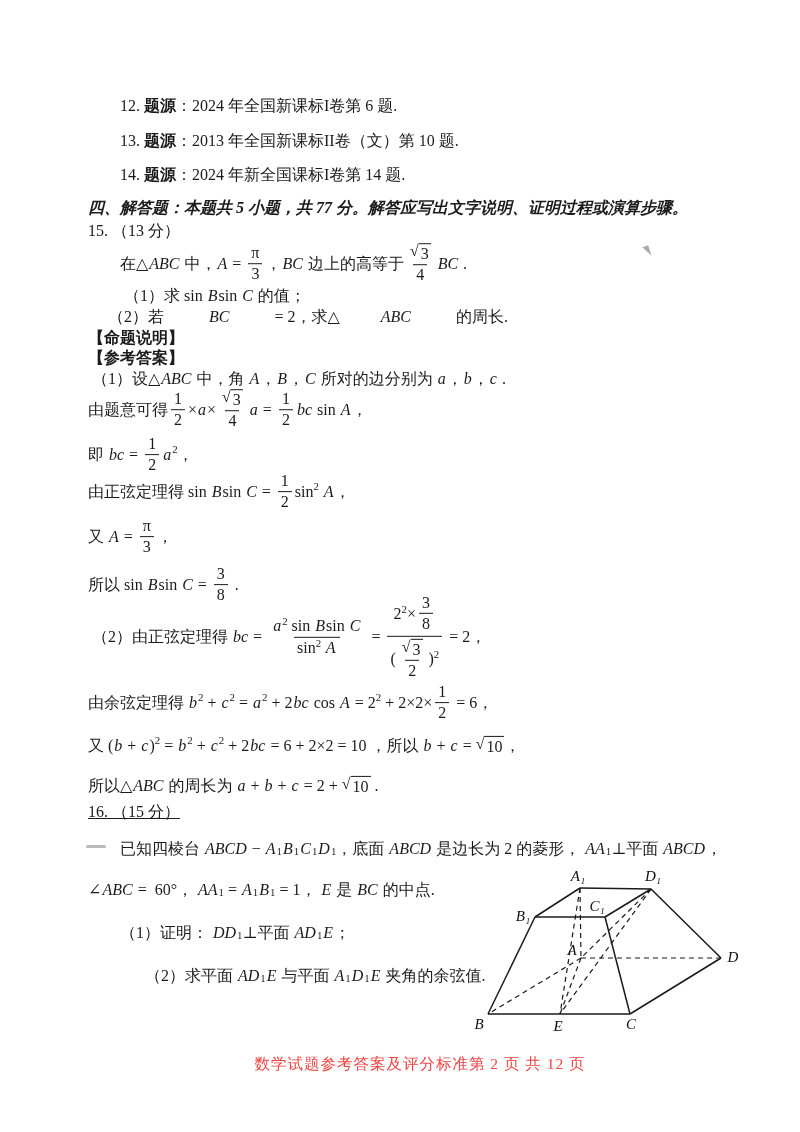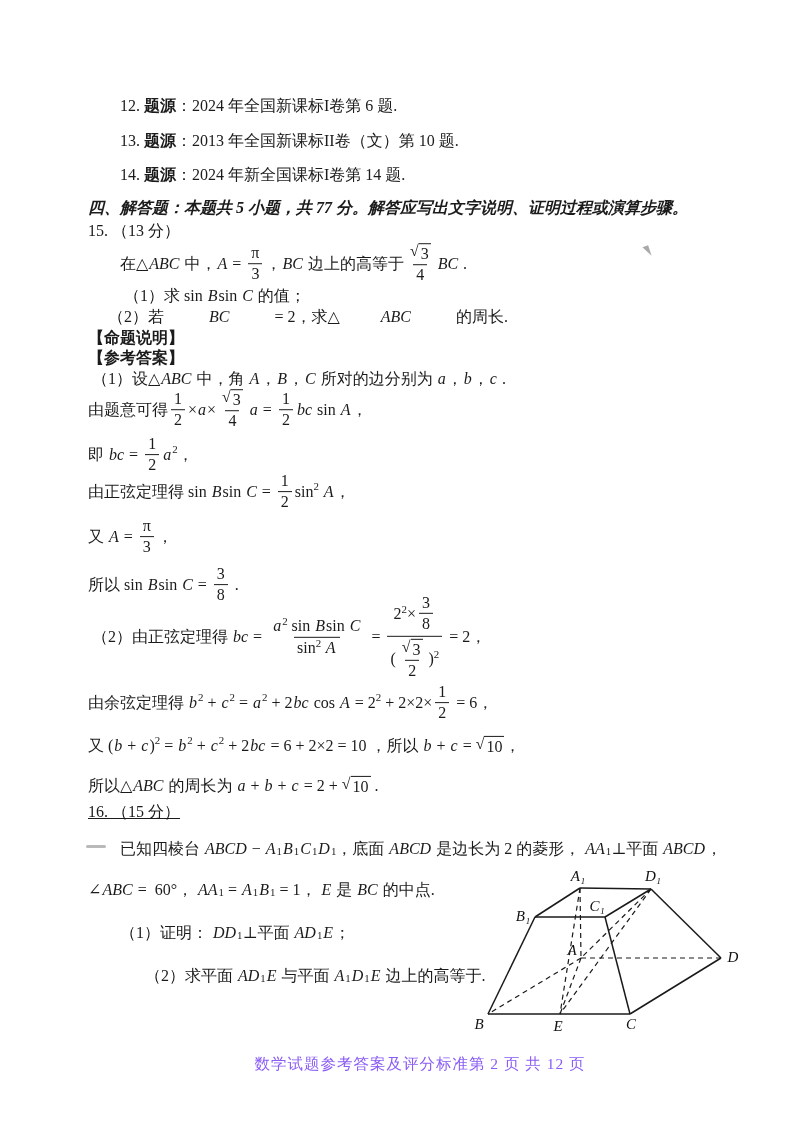--- a/index.html
+++ b/index.html
@@ -18,21 +18,21 @@
   .sup{font-size:.68em;transform:translateY(-.45em);}
   .sub{font-size:.68em;transform:translateY(.3em);}
   .frac{display:inline-flex;flex-direction:column;align-items:center;margin:0 3px;line-height:1.15;}
   .frac .num,.frac .den{display:inline-flex;align-items:center;justify-content:center;padding:1px 3px;}
   .frac .den{border-top:1.3px solid #1b1b1b;}
   .sqrt{display:inline-flex;align-items:flex-start;}
   .sqrt .rad{line-height:1.05;}
   .sqrt .body{border-top:1.3px solid #1b1b1b;padding:0 2px;line-height:1.2;display:inline-flex;align-items:center;}
   .footer{
     position:absolute;transform:translate(-50%,-50%);white-space:pre;
-    font-size:15.5px;letter-spacing:1px;color:#8b5cf6;
+    font-size:15.5px;letter-spacing:1px;color:#ef4444;
   }
   .diagram{position:absolute;left:445px;top:858px;}
   .diagram line{stroke:#1a1a1a;}
   .diagram .solid{stroke-width:1.5;}
   .diagram .dashed{stroke-width:1.2;stroke-dasharray:5 4;}
   .diagram text{font-style:italic;font-size:15px;fill:#111;font-family:"Liberation Serif","DejaVu Serif",serif;}
   .dash-artifact{position:absolute;left:86px;top:845px;width:20px;height:3px;background:#a8a8a8;border-radius:2px;opacity:.8;}
   .cursor-artifact{position:absolute;left:644px;top:246px;width:0;height:0;
     border-left:6px solid transparent;border-top:11px solid #9a9a9a;transform:rotate(-18deg);opacity:.85;}
 </style>
@@ -59,21 +59,21 @@
       <div class="line" style="left: 88px; top: 537px;"><span class="tx">又 </span><span class="it">A</span><span class="tx"> = </span><span class="frac"><span class="num"><span class="tx">π</span></span><span class="den"><span class="tx">3</span></span></span><span class="tx">，</span></div>
       <div class="line" style="left: 88px; top: 578px; margin-top: 7px;"><span class="tx">所以 sin </span><span class="it">B</span><span class="tx">sin </span><span class="it">C</span><span class="tx"> = </span><span class="frac"><span class="num"><span class="tx">3</span></span><span class="den"><span class="tx">8</span></span></span><span class="tx"> .</span></div>
       <div class="line" style="left: 92px; top: 637px;"><span class="tx">（2）由正弦定理得 </span><span class="it">bc</span><span class="tx"> = </span><span class="frac"><span class="num"><span class="it">a</span><span class="sup">2</span><span class="tx"> sin </span><span class="it">B</span><span class="tx">sin </span><span class="it">C</span></span><span class="den"><span class="tx">sin</span><span class="sup">2</span><span class="it"> A</span></span></span><span class="tx"> = </span><span class="frac"><span class="num"><span class="tx">2</span><span class="sup">2</span><span class="tx">×</span><span class="frac"><span class="num"><span class="tx">3</span></span><span class="den"><span class="tx">8</span></span></span></span><span class="den"><span class="tx">(</span><span class="frac"><span class="num"><span class="sqrt"><span class="rad">√</span><span class="body"><span class="tx">3</span></span></span></span><span class="den"><span class="tx">2</span></span></span><span class="tx">)</span><span class="sup">2</span></span></span><span class="tx"> = 2，</span></div>
       <div class="line" style="left: 88px; top: 703px;"><span class="tx">由余弦定理得 </span><span class="it">b</span><span class="sup">2</span><span class="tx"> + </span><span class="it">c</span><span class="sup">2</span><span class="tx"> = </span><span class="it">a</span><span class="sup">2</span><span class="tx"> + 2</span><span class="it">bc</span><span class="tx"> cos </span><span class="it">A</span><span class="tx"> = 2</span><span class="sup">2</span><span class="tx"> + 2×2×</span><span class="frac"><span class="num"><span class="tx">1</span></span><span class="den"><span class="tx">2</span></span></span><span class="tx"> = 6，</span></div>
       <div class="line" style="left: 88px; top: 746px;"><span class="tx">又 (</span><span class="it">b</span><span class="tx"> + </span><span class="it">c</span><span class="tx">)</span><span class="sup">2</span><span class="tx"> = </span><span class="it">b</span><span class="sup">2</span><span class="tx"> + </span><span class="it">c</span><span class="sup">2</span><span class="tx"> + 2</span><span class="it">bc</span><span class="tx"> = 6 + 2×2 = 10 ，所以 </span><span class="it">b</span><span class="tx"> + </span><span class="it">c</span><span class="tx"> = </span><span class="sqrt"><span class="rad">√</span><span class="body"><span class="tx">10</span></span></span><span class="tx">，</span></div>
       <div class="line" style="left: 88px; top: 786px;"><span class="tx">所以△</span><span class="it">ABC</span><span class="tx"> 的周长为 </span><span class="it">a</span><span class="tx"> + </span><span class="it">b</span><span class="tx"> + </span><span class="it">c</span><span class="tx"> = 2 + </span><span class="sqrt"><span class="rad">√</span><span class="body"><span class="tx">10</span></span></span><span class="tx"> .</span></div>
       <div class="line" style="left: 88px; top: 812px; text-decoration: underline;"><span class="tx">16. （15 分）</span></div>
       <div class="line" style="left: 120px; top: 849px;"><span class="tx">已知四棱台 </span><span class="it">ABCD</span><span class="tx"> − </span><span class="it">A</span><span class="sub">1</span><span class="it">B</span><span class="sub">1</span><span class="it">C</span><span class="sub">1</span><span class="it">D</span><span class="sub">1</span><span class="tx">，底面 </span><span class="it">ABCD</span><span class="tx"> 是边长为 2 的菱形， </span><span class="it">AA</span><span class="sub">1</span><span class="tx">⊥平面 </span><span class="it">ABCD</span><span class="tx">，</span></div>
       <div class="line" style="left: 88px; top: 890px;"><span class="tx">∠</span><span class="it">ABC</span><span class="tx"> =  60°， </span><span class="it">AA</span><span class="sub">1</span><span class="tx"> = </span><span class="it">A</span><span class="sub">1</span><span class="it">B</span><span class="sub">1</span><span class="tx"> = 1， </span><span class="it">E</span><span class="tx"> 是 </span><span class="it">BC</span><span class="tx"> 的中点.</span></div>
       <div class="line" style="left: 120px; top: 933px; text-align: right;"><span class="tx">（1）证明： </span><span class="it">DD</span><span class="sub">1</span><span class="tx">⊥平面 </span><span class="it">AD</span><span class="sub">1</span><span class="it">E</span><span class="tx">；</span></div>
-      <div class="line" style="left: 120px; top: 976px; margin-left: 25px;"><span class="tx">（2）求平面 </span><span class="it">AD</span><span class="sub">1</span><span class="it">E</span><span class="tx"> 与平面 </span><span class="it">A</span><span class="sub">1</span><span class="it">D</span><span class="sub">1</span><span class="it">E</span><span class="tx"> 边上的高等于.</span></div>
+      <div class="line" style="left: 120px; top: 976px; margin-left: 25px;"><span class="tx">（2）求平面 </span><span class="it">AD</span><span class="sub">1</span><span class="it">E</span><span class="tx"> 与平面 </span><span class="it">A</span><span class="sub">1</span><span class="it">D</span><span class="sub">1</span><span class="it">E</span><span class="tx"> 夹角的余弦值.</span></div>
     </div>
 
   <svg class="diagram" width="330" height="185" viewBox="0 0 330 185">
 
     <line class="solid" x1="43" y1="156" x2="90" y2="59"></line>
     <line class="solid" x1="90" y1="59" x2="135" y2="30"></line>
     <line class="solid" x1="135" y1="30" x2="206" y2="31"></line>
     <line class="solid" x1="90" y1="59" x2="160" y2="59"></line>
     <line class="solid" x1="160" y1="59" x2="206" y2="31"></line>
     <line class="solid" x1="160" y1="59" x2="185" y2="156"></line>

